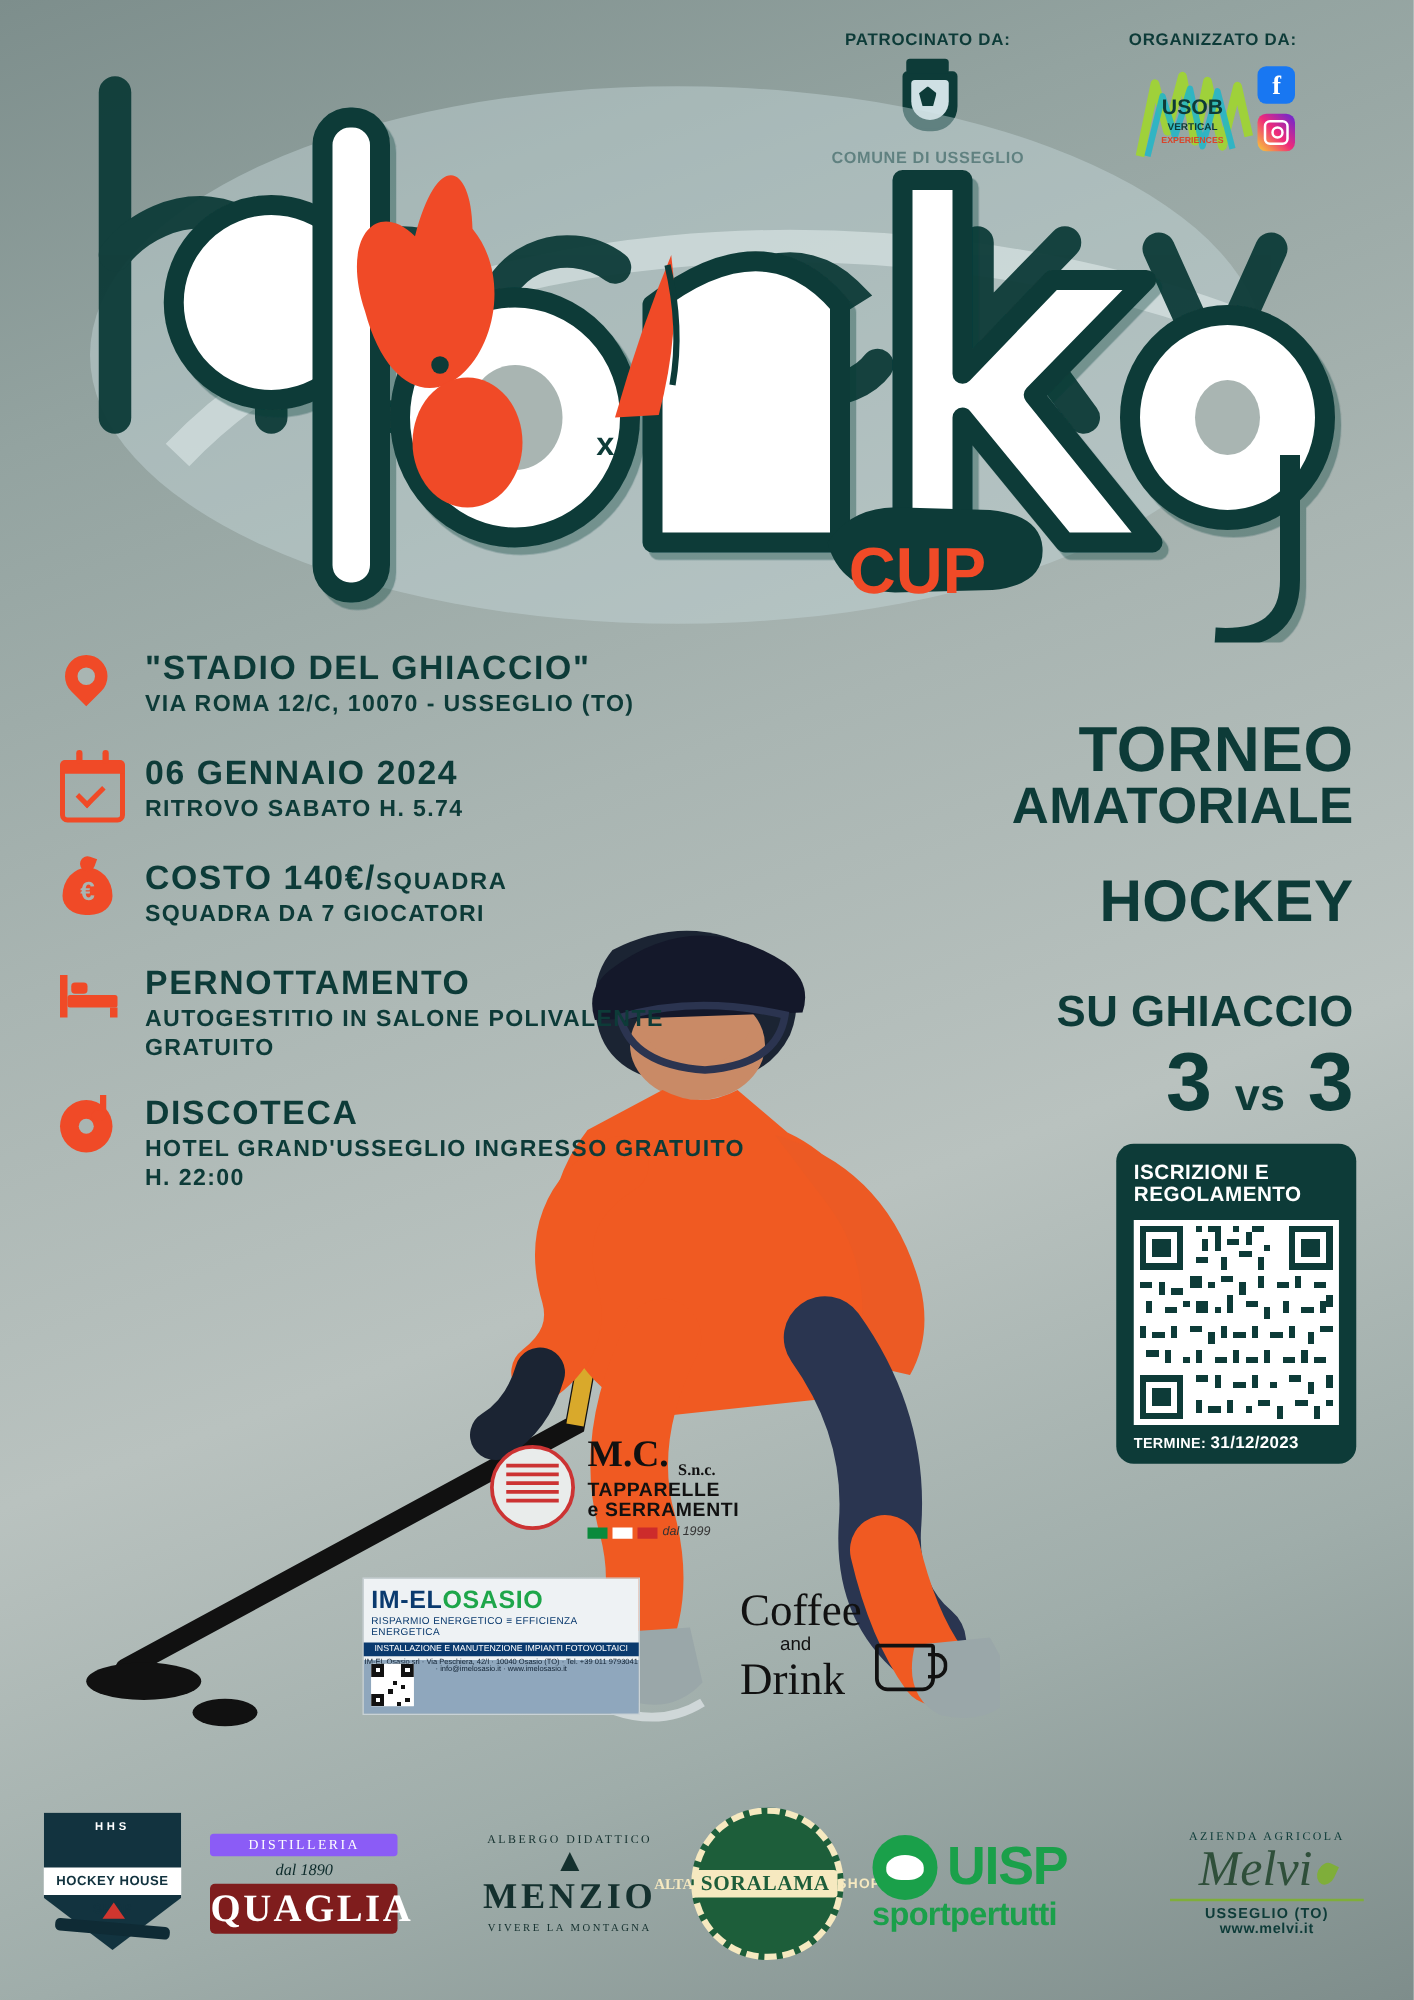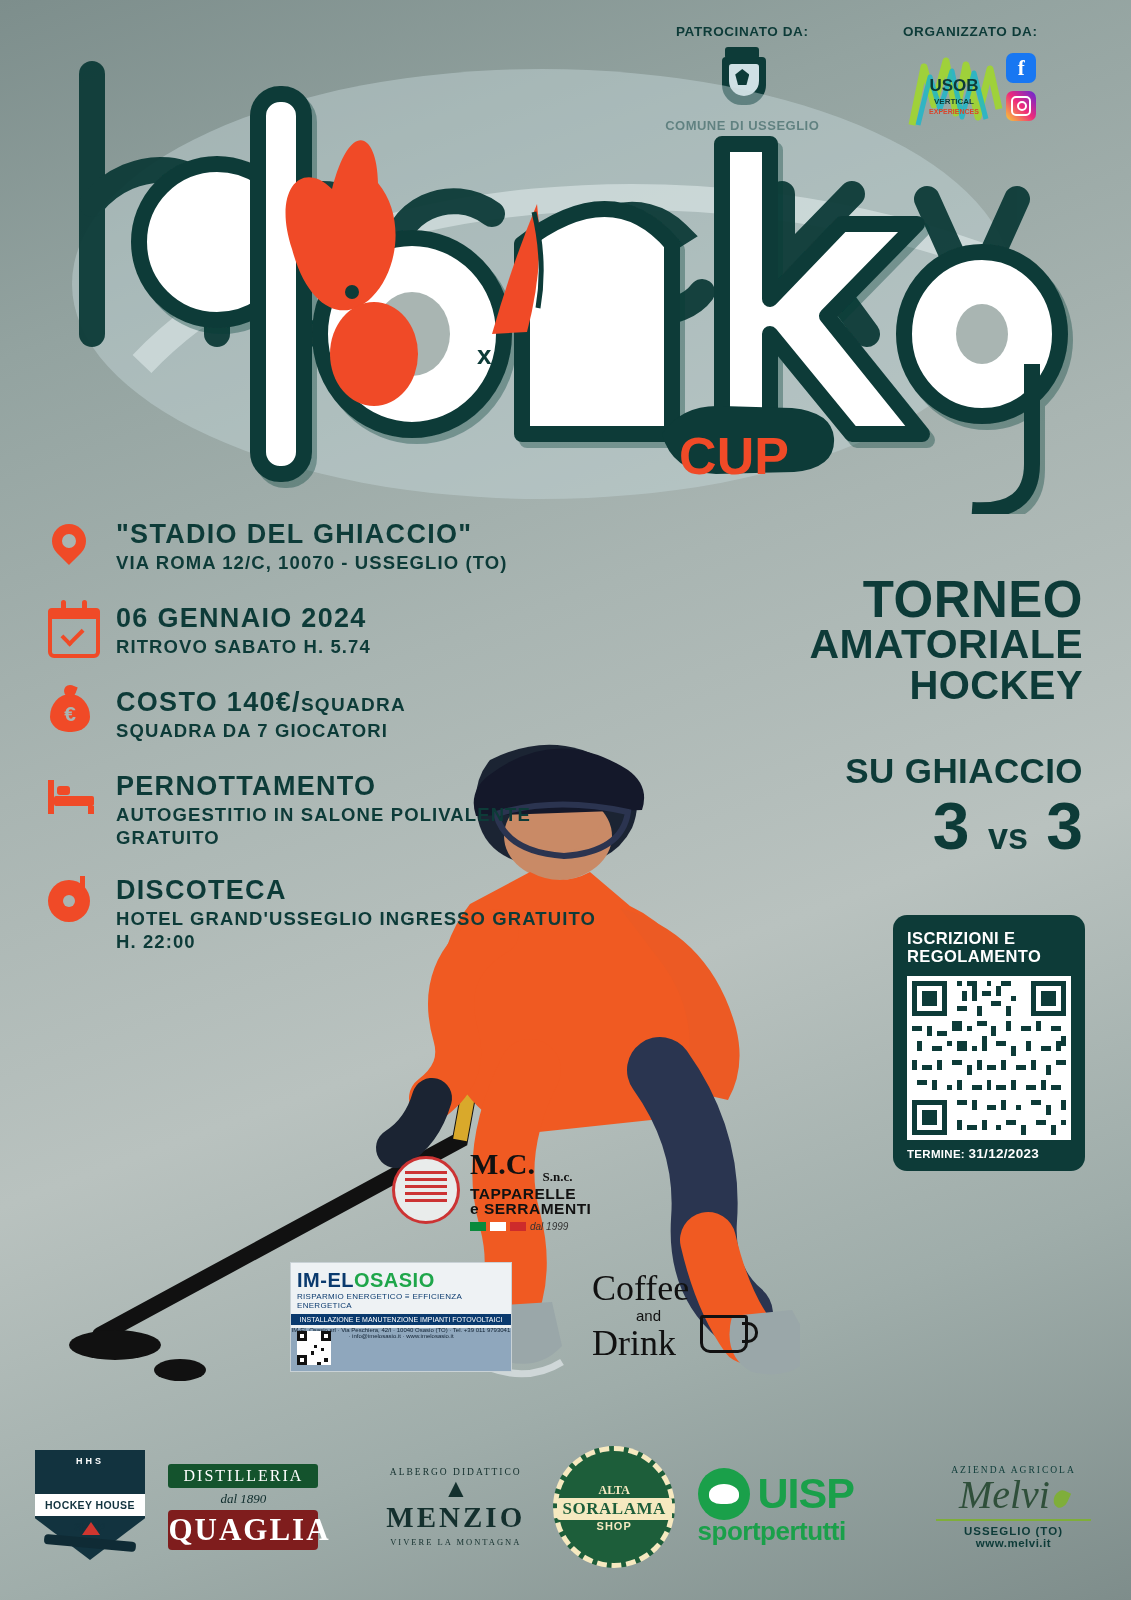--- a/index.html
+++ b/index.html
@@ -72,21 +72,21 @@
   .bed .pil{position:absolute;left:9px;top:6px;width:13px;height:9px;background:#f04a27;border-radius:3px;}
   .disc{position:absolute;left:6px;top:4px;width:42px;height:42px;border-radius:50%;background:#f04a27;}
   .disc:after{content:"";position:absolute;left:15px;top:15px;width:12px;height:12px;background:#a9b5b2;border-radius:50%;}
   .disc .note{position:absolute;left:32px;top:-4px;width:5px;height:18px;background:#f04a27;}
   .disc .note:after{content:"";position:absolute;left:-7px;top:12px;width:12px;height:9px;background:#f04a27;border-radius:50%;}
 
   
   .headline{position:absolute;right:48px;top:575px;width:320px;text-align:right;color:#0d3b38;}
   .headline .h1{font-size:51px;font-weight:bold;letter-spacing:.5px;line-height:.97;}
   .headline .h2{font-size:41px;font-weight:bold;letter-spacing:.4px;line-height:1.0;}
-  .headline .h3{font-size:40px;font-weight:bold;letter-spacing:.4px;line-height:1.0;}
+  .headline .h3{font-size:47px;font-weight:bold;letter-spacing:.4px;line-height:1.0;margin-top:32px;}
   .headline .h4{font-size:35px;font-weight:bold;letter-spacing:.4px;line-height:1.05;margin-top:48px;}
   .headline .vs{font-size:66px;font-weight:bold;line-height:1.05;margin-top:2px;}
   .headline .vs span{font-size:36px;}
 
   
   .qrcard{position:absolute;right:46px;top:915px;width:192px;background:#0d3b38;border-radius:14px;padding:14px 14px 10px;box-sizing:border-box;}
   .qrcard .t1{color:#fff;font-size:16.5px;font-weight:bold;letter-spacing:.4px;line-height:1.12;text-align:left;}
   .qrbox{width:164px;height:164px;background:#fff;margin:10px auto 6px;position:relative;}
   .qrcard .t2{color:#fff;font-size:11.5px;font-weight:bold;letter-spacing:.3px;text-align:left;}
   .qrcard .t2 b{font-size:13.5px;}
@@ -111,49 +111,49 @@
   .imel{position:absolute;left:290px;top:1262px;width:222px;height:110px;background:linear-gradient(180deg,#eef2f4 60%,#8fa7bd 60%);border:1px solid #c9d2d6;box-sizing:border-box;}
   .imel .ttl{font-size:20px;font-weight:bold;color:#0a3a6e;letter-spacing:.5px;padding:6px 0 0 6px;}
   .imel .ttl em{color:#1ea64a;font-style:normal;}
   .imel .sub{font-size:8px;color:#0a3a6e;padding-left:6px;letter-spacing:.3px;}
   .imel .bar{margin-top:4px;background:#0a3a6e;color:#fff;font-size:7px;text-align:center;padding:2px 0;}
   .imel .foot{font-size:6px;color:#123;text-align:center;padding-top:2px;}
   .imel .mini{position:absolute;left:6px;bottom:6px;width:34px;height:34px;background:#fff;}
 
   .coffee{position:absolute;left:592px;top:1270px;width:160px;color:#111;line-height:1;}
   .coffee .c1{font-size:36px;font-family:"Liberation Serif",serif;}
-  .coffee .c2{font-size:15px;margin:2px 0 2px 44px;}
+  .coffee .c2{font-size:15px;margin:2px 0 2px 32px;}
   .coffee .c3{font-size:36px;font-family:"Liberation Serif",serif;}
   .cup{position:absolute;right:4px;bottom:8px;width:42px;height:32px;border:3px solid #111;border-radius:3px 3px 10px 10px;}
   .cup:after{content:"";position:absolute;right:-13px;top:4px;width:13px;height:15px;border:3px solid #111;border-left:none;border-radius:0 10px 10px 0;}
 
   
   .strip{position:absolute;left:0;bottom:18px;width:1131px;height:150px;display:flex;align-items:center;justify-content:space-between;padding:0 30px;box-sizing:border-box;}
   .sp{text-align:center;color:#0d3b38;}
   .hhs{width:120px;height:130px;position:relative;}
   .hhs .shieldB{position:absolute;left:5px;top:8px;width:110px;height:110px;background:#12333f;clip-path:polygon(0 0,100% 0,100% 62%,50% 100%,0 62%);}
   .hhs .band{position:absolute;left:5px;top:52px;width:110px;height:22px;background:#fff;}
   .hhs .band span{display:block;font-size:10.5px;font-weight:bold;color:#12333f;text-align:center;line-height:22px;letter-spacing:.4px;}
   .hhs .top{position:absolute;left:5px;top:14px;width:110px;text-align:center;color:#fff;font-size:9px;letter-spacing:3px;font-weight:bold;}
   .hhs .star{position:absolute;left:52px;top:80px;width:0;height:0;border-left:9px solid transparent;border-right:9px solid transparent;border-bottom:13px solid #d0362f;}
   .hhs .stick{position:absolute;left:14px;top:96px;width:92px;height:10px;background:#0f2b35;border-radius:4px;transform:rotate(5deg);}
 
   .quaglia{width:150px;color:#0d2b2b;}
-  .quaglia .ribbon{background:#14532d;color:#fff;font-family:"Liberation Serif",serif;font-size:16px;letter-spacing:2px;padding:3px 0;border-radius:3px;}
+  .quaglia .ribbon{background:#8b5cf6;color:#fff;font-family:"Liberation Serif",serif;font-size:11px;letter-spacing:2px;padding:3px 0;border-radius:3px;}
   .quaglia .dal{font-family:"Liberation Serif",serif;font-size:13px;font-style:italic;margin:3px 0;}
   .quaglia .big{font-family:"Liberation Serif",serif;font-weight:bold;font-size:31px;letter-spacing:2px;background:#7f1d1d;color:#fff;border-radius:4px;padding:2px 0;}
 
   .menzio{width:150px;color:#14302e;font-family:"Liberation Serif",serif;margin-left:44px;}
   .menzio .s1{font-size:9.5px;letter-spacing:2px;}
   .menzio .deer{font-size:26px;line-height:.9;}
   .menzio .s2{font-size:29px;font-weight:bold;letter-spacing:3px;}
   .menzio .s3{font-size:8.5px;letter-spacing:2px;margin-top:3px;}
 
   .sora{width:130px;height:130px;position:relative;}
-  .sora .cap{position:absolute;inset:4px;border-radius:50%;background:#1d5e3a;border:5px dashed #f6e9c0;display:flex;flex-direction:column;align-items:center;justify-content:center;}
+  .sora .cap{position:absolute;inset:4px;border-radius:50%;background:#1d5e3a;border:5px dashed #f6e9c0;display:flex;flex-direction:row;align-items:center;justify-content:center;}
   .sora .alta{color:#f6e9c0;font-size:12px;font-weight:bold;font-family:"Liberation Serif",serif;}
   .sora .name{background:#f6e9c0;color:#1d5e3a;font-weight:bold;font-size:17px;letter-spacing:.5px;padding:1px 6px;border-radius:3px;font-family:"Liberation Serif",serif;}
   .sora .birra{color:#f6e9c0;font-size:11px;font-weight:bold;letter-spacing:1px;}
 
   .uisp{width:210px;color:#1aa04a;text-align:left;}
   .uisp .row{display:flex;align-items:center;gap:8px;}
   .uisp .mark{width:52px;height:52px;border-radius:50%;background:#1aa04a;position:relative;}
   .uisp .mark:after{content:"";position:absolute;left:11px;top:16px;width:30px;height:20px;background:#fff;border-radius:50% 50% 40% 40%;}
   .uisp .u{font-size:43px;font-weight:bold;letter-spacing:-1px;}
   .uisp .s{font-size:26px;font-weight:bold;letter-spacing:-.5px;margin-top:-4px;}

